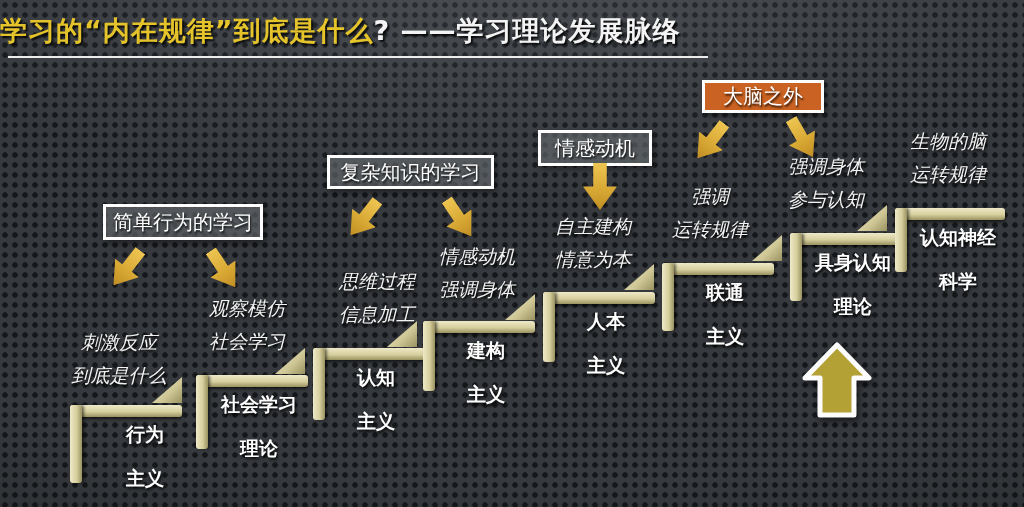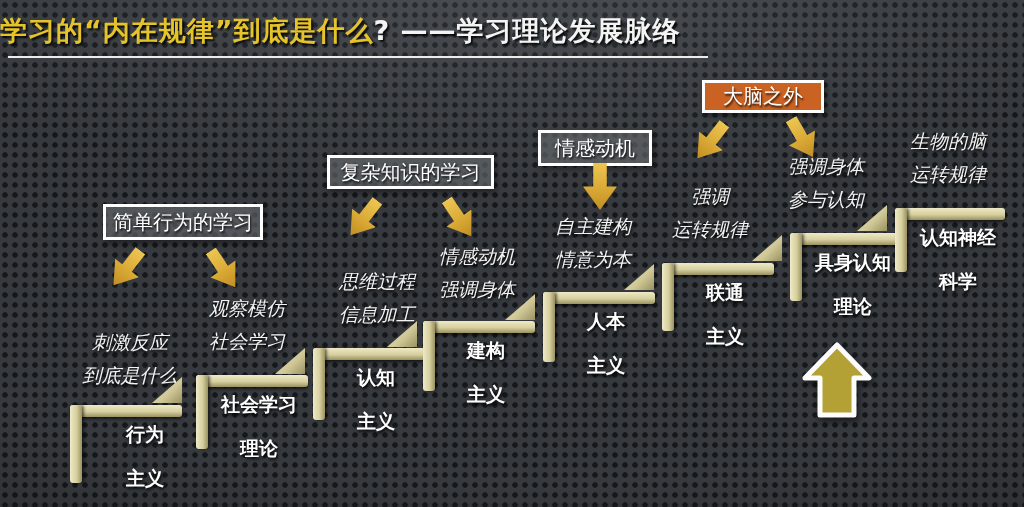--- a/index.html
+++ b/index.html
@@ -68,21 +68,21 @@
   <div class="callout orange" style="left:702px;top:80px;width:116px;height:27px;">大脑之外</div>
 
   <div class="sarrow" style="left:112px;top:246px;transform:rotate(38deg);"></div>
   <div class="sarrow" style="left:208px;top:247px;transform:rotate(-34deg);"></div>
   <div class="sarrow" style="left:349px;top:196px;transform:rotate(38deg);"></div>
   <div class="sarrow" style="left:444px;top:196px;transform:rotate(-34deg);"></div>
   <div class="sarrow" style="left:583px;top:163px;width:34px;height:47px;"></div>
   <div class="sarrow" style="left:696px;top:119px;transform:rotate(38deg);"></div>
   <div class="sarrow" style="left:787px;top:116px;transform:rotate(-30deg);"></div>
 
-  <div class="anno" style="left:45px;top:326px;">
+  <div class="anno" style="left:34px;top:326px;">
     <span>刺激反应</span>
       <span>到底是什么</span>
   </div>
   <div class="anno" style="left:162px;top:292px;">
     <span>观察模仿</span>
       <span>社会学习</span>
   </div>
   <div class="anno" style="left:292px;top:265px;">
     <span>思维过程</span>
       <span>信息加工</span>

